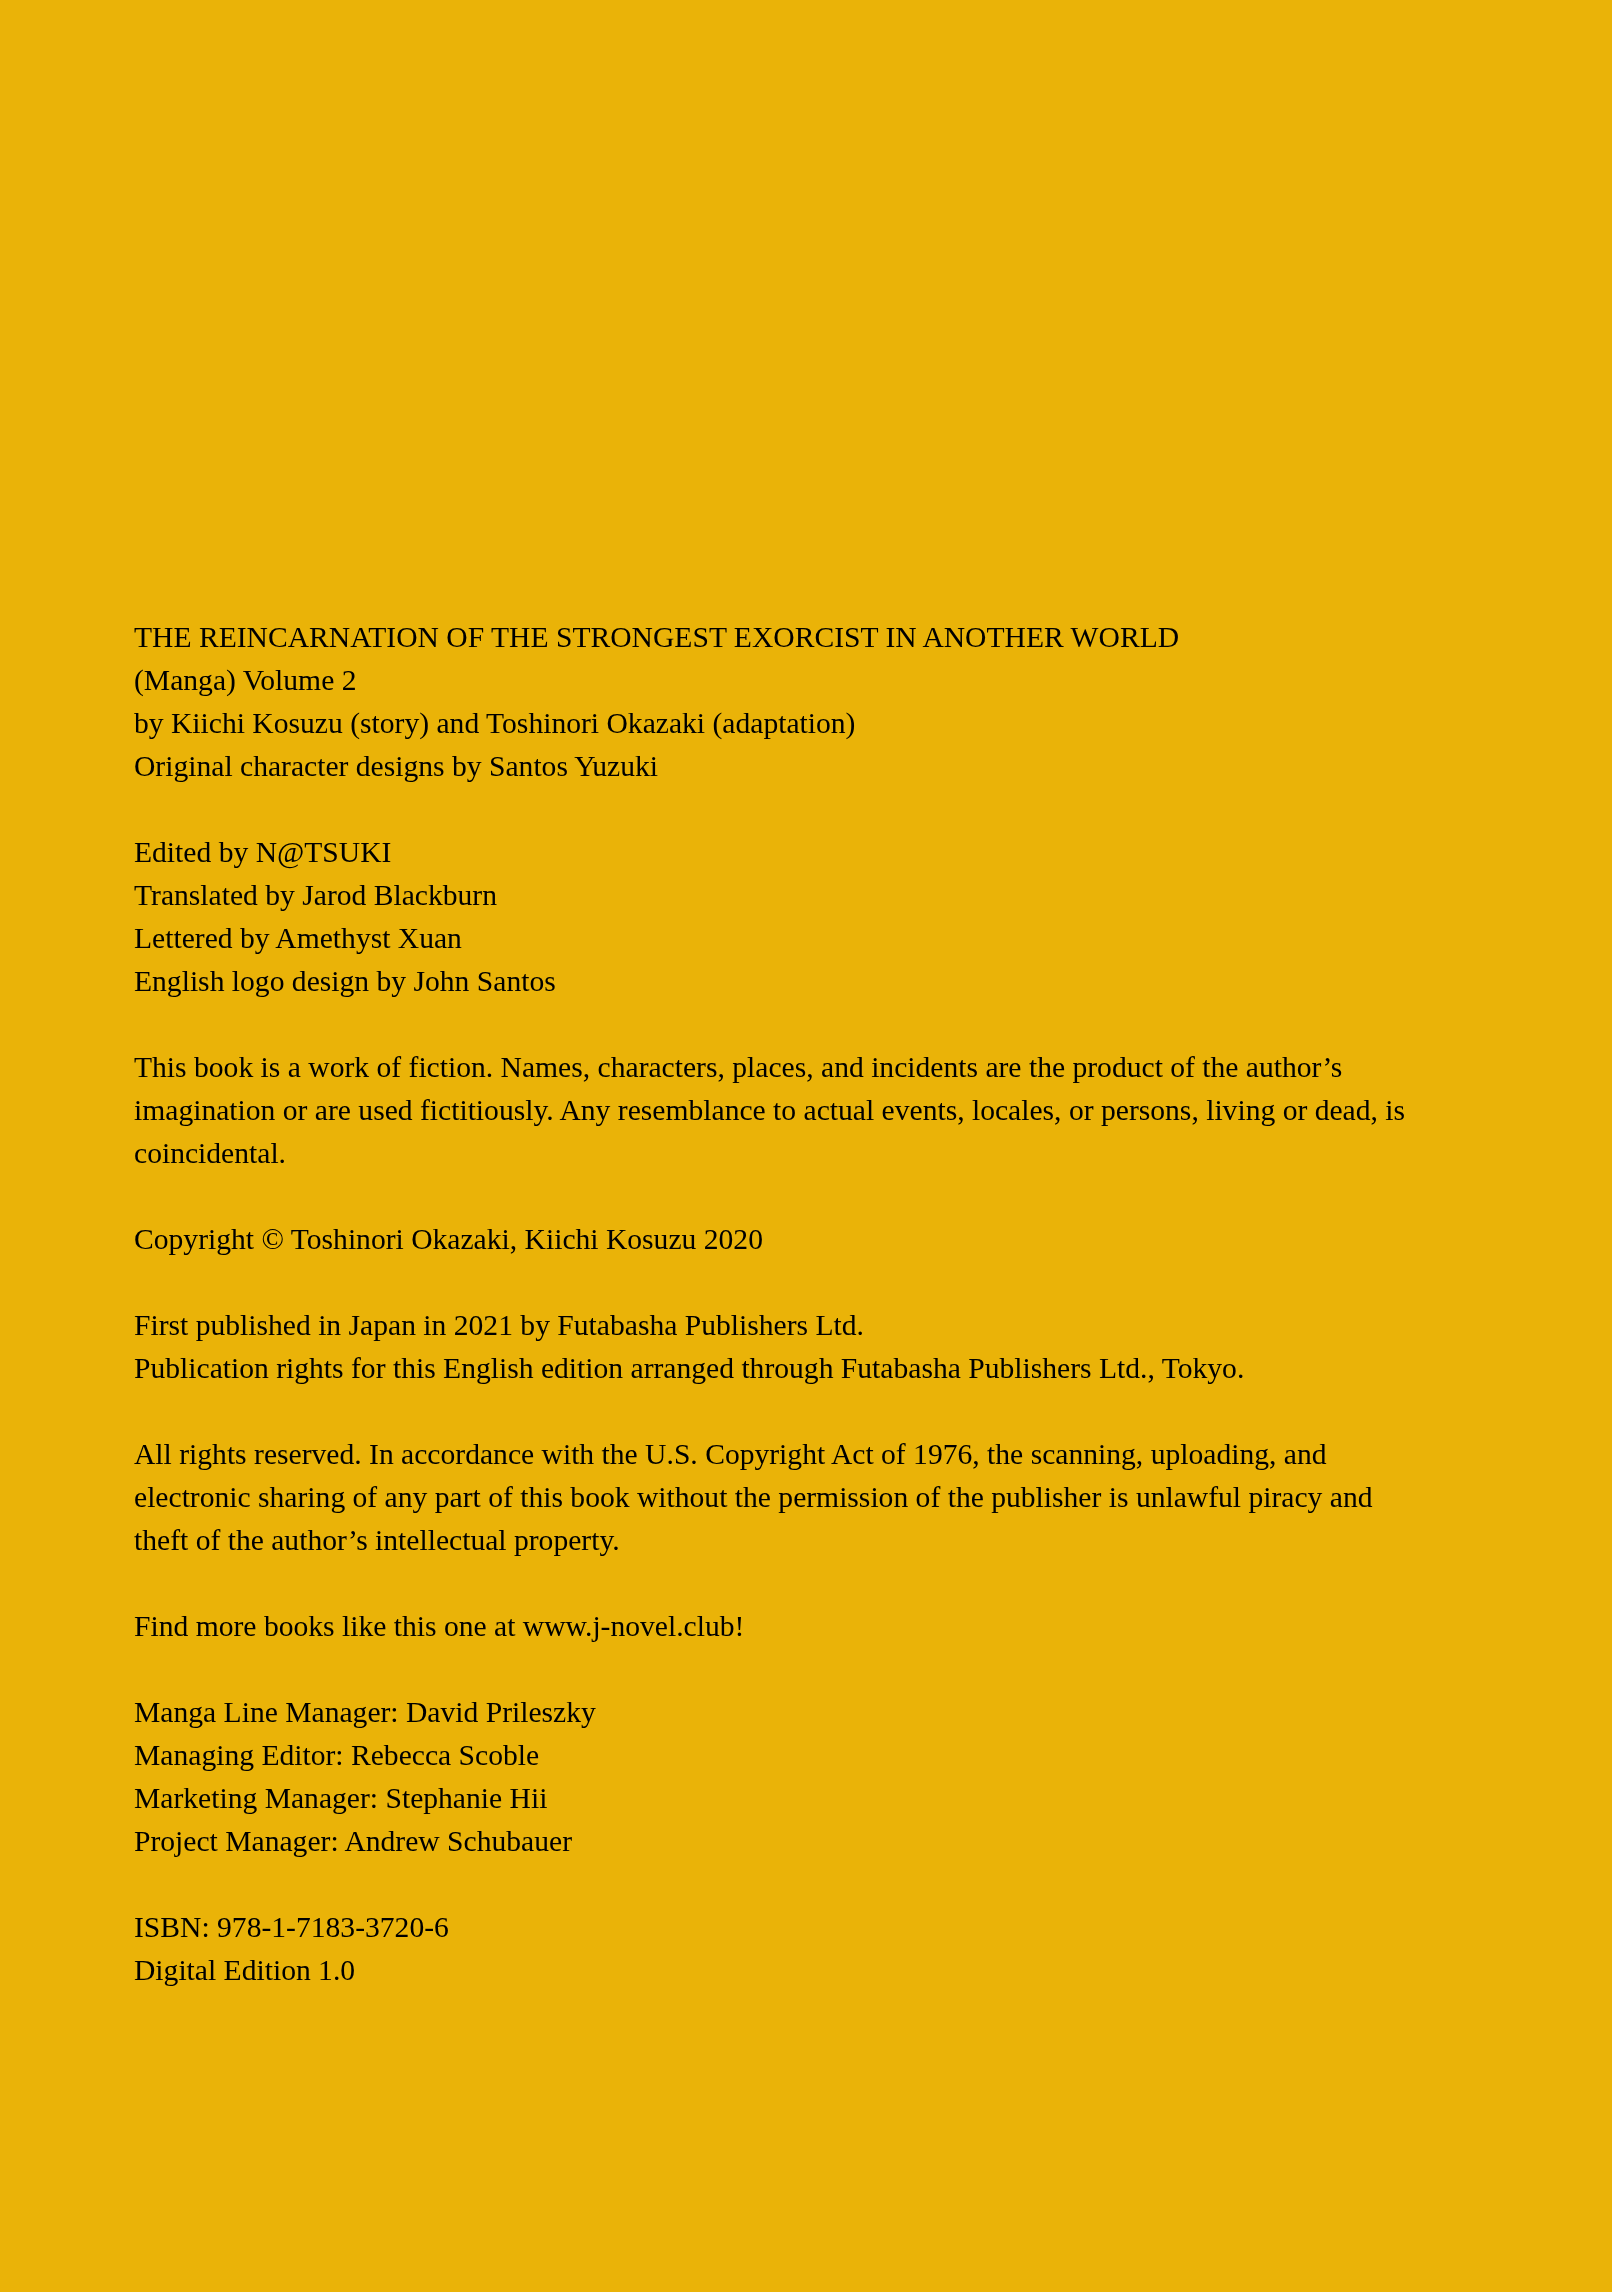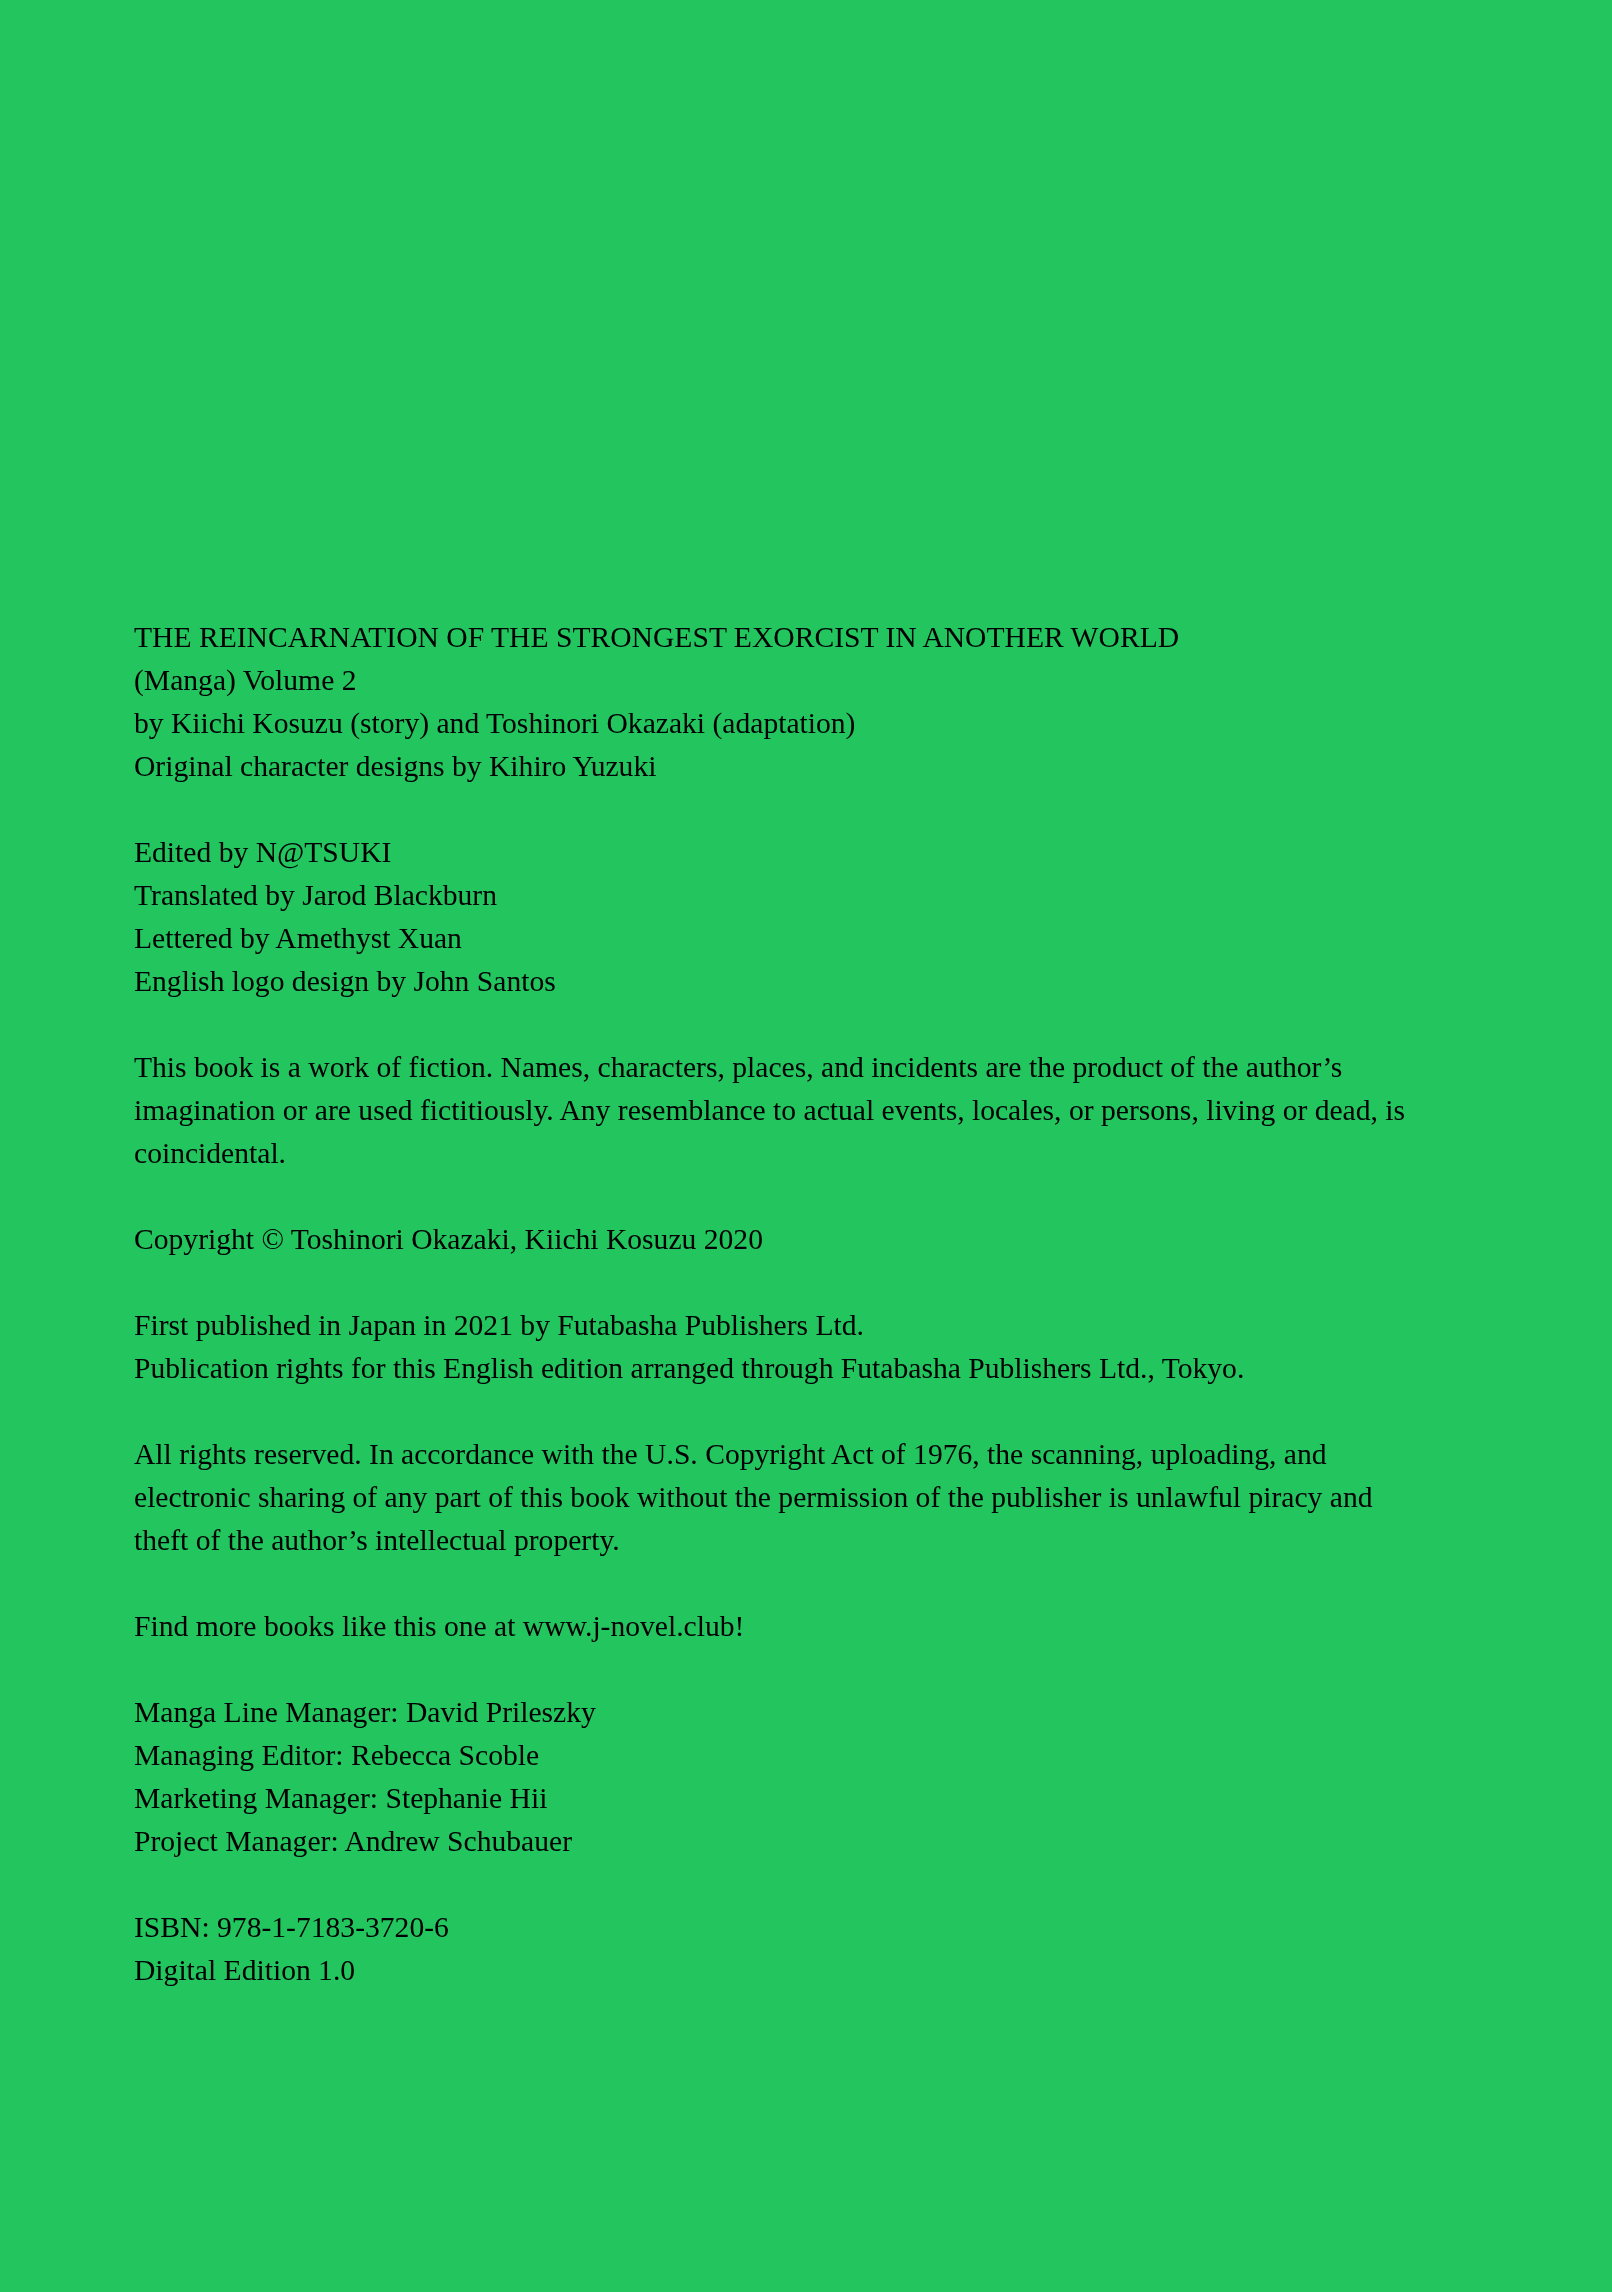--- a/index.html
+++ b/index.html
@@ -4,21 +4,21 @@
 <style>
   html, body {
     margin: 0;
     padding: 0;
     background: #ffffff;
   }
   .page {
     position: relative;
     width: 1613px;
     height: 2293px;
-    background: #22c55e;
+    background: #eab308;
     overflow: hidden;
   }
   .text-column {
     position: absolute;
     left: 134px;
     top: 616px;
     width: 1282px;
     font-family: "Liberation Serif", "DejaVu Serif", serif;
     font-size: 29.6px;
     line-height: 43px;
@@ -38,21 +38,21 @@
 </head>
 <body>
 
 <div class="page">
   <div class="text-column">
 
     <div class="block">
       <div class="line">THE REINCARNATION OF THE STRONGEST EXORCIST IN ANOTHER WORLD</div>
       <div class="line">(Manga) Volume 2</div>
       <div class="line">by Kiichi Kosuzu (story) and Toshinori Okazaki (adaptation)</div>
-      <div class="line">Original character designs by Kihiro Yuzuki</div>
+      <div class="line">Original character designs by Santos Yuzuki</div>
     </div>
 
     <div class="block">
       <div class="line">Edited by N@TSUKI</div>
       <div class="line">Translated by Jarod Blackburn</div>
       <div class="line">Lettered by Amethyst Xuan</div>
       <div class="line">English logo design by John Santos</div>
     </div>
 
     <div class="block">

